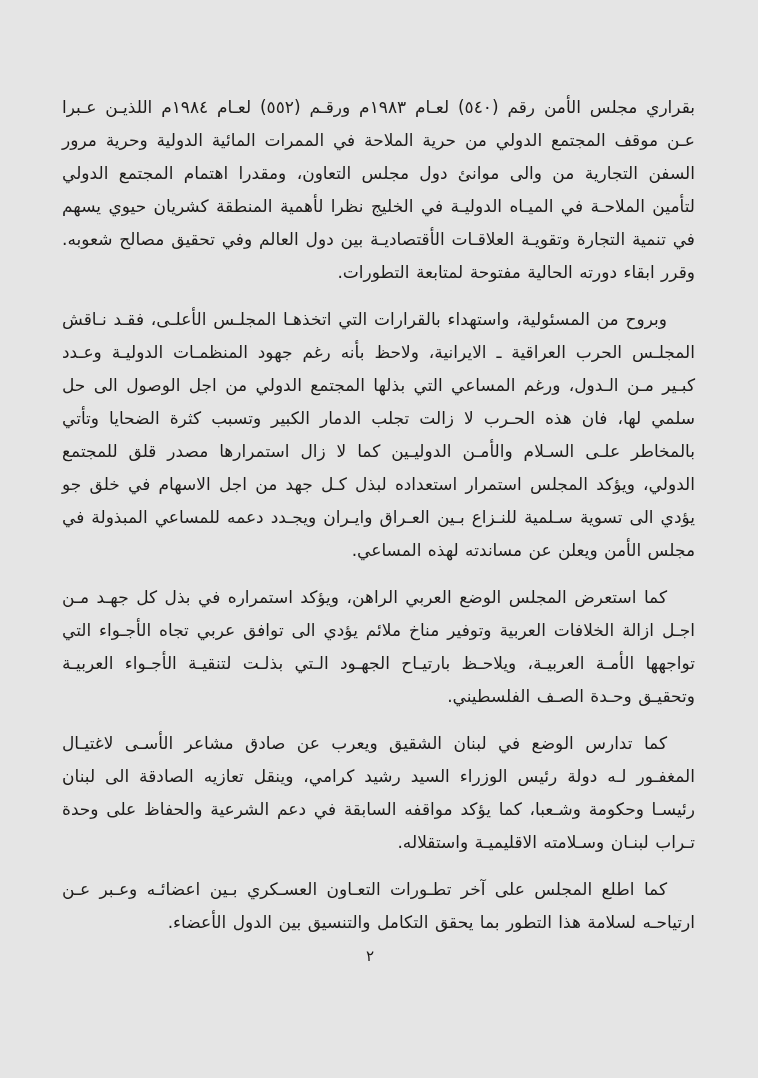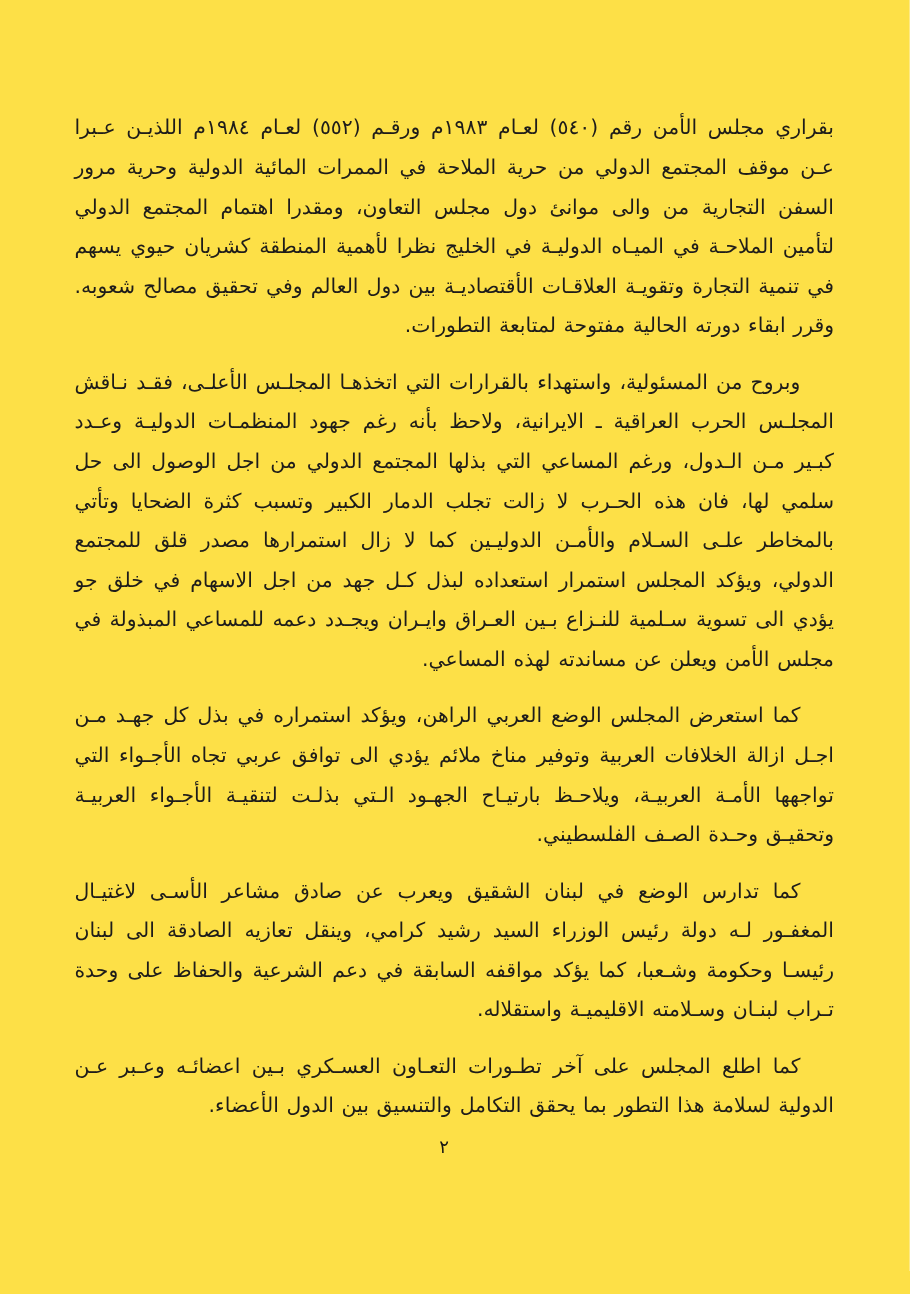--- a/index.html
+++ b/index.html
@@ -10,21 +10,21 @@
   body {
     width: 758px;
     height: 1078px;
     position: relative;
     overflow: hidden;
     font-family: "DejaVu Sans", sans-serif;
   }
   .page {
     position: absolute;
     inset: 0;
-    background: #fde047;
+    background: #e5e5e5;
     color: #1e1c1a;
   }
   .text-block {
     position: absolute;
     top: 91px;
     right: 63px;
     width: 633px;
     direction: rtl;
     text-align: justify;
     font-size: 17px;
@@ -58,18 +58,18 @@
 
   <main class="text-block" dir="rtl">
     <p class="para first">بقراري مجلس الأمن رقم (٥٤٠) لعـام ١٩٨٣م ورقـم (٥٥٢) لعـام ١٩٨٤م اللذيـن عـبرا عـن موقف المجتمع الدولي من حرية الملاحة في الممرات المائية الدولية وحرية مرور السفن التجارية من والى موانئ دول مجلس التعاون، ومقدرا اهتمام المجتمع الدولي لتأمين الملاحـة في الميـاه الدوليـة في الخليج نظرا لأهمية المنطقة كشريان حيوي يسهم في تنمية التجارة وتقويـة العلاقـات الأقتصاديـة بين دول العالم وفي تحقيق مصالح شعوبه. وقرر ابقاء دورته الحالية مفتوحة لمتابعة التطورات.</p>
 
     <p class="para">وبروح من المسئولية، واستهداء بالقرارات التي اتخذهـا المجلـس الأعلـى، فقـد نـاقش المجلـس الحرب العراقية ـ الايرانية، ولاحظ بأنه رغم جهود المنظمـات الدوليـة وعـدد كبـير مـن الـدول، ورغم المساعي التي بذلها المجتمع الدولي من اجل الوصول الى حل سلمي لها، فان هذه الحـرب لا زالت تجلب الدمار الكبير وتسبب كثرة الضحايا وتأتي بالمخاطر علـى السـلام والأمـن الدوليـين كما لا زال استمرارها مصدر قلق للمجتمع الدولي، ويؤكد المجلس استمرار استعداده لبذل كـل جهد من اجل الاسهام في خلق جو يؤدي الى تسوية سـلمية للنـزاع بـين العـراق وايـران ويجـدد دعمه للمساعي المبذولة في مجلس الأمن ويعلن عن مساندته لهذه المساعي.</p>
 
     <p class="para">كما استعرض المجلس الوضع العربي الراهن، ويؤكد استمراره في بذل كل جهـد مـن اجـل ازالة الخلافات العربية وتوفير مناخ ملائم يؤدي الى توافق عربي تجاه الأجـواء التي تواجهها الأمـة العربيـة، ويلاحـظ بارتيـاح الجهـود الـتي بذلـت لتنقيـة الأجـواء العربيـة وتحقيـق وحـدة الصـف الفلسطيني.</p>
 
     <p class="para">كما تدارس الوضع في لبنان الشقيق ويعرب عن صادق مشاعر الأسـى لاغتيـال المغفـور لـه دولة رئيس الوزراء السيد رشيد كرامي، وينقل تعازيه الصادقة الى لبنان رئيسـا وحكومة وشـعبا، كما يؤكد مواقفه السابقة في دعم الشرعية والحفاظ على وحدة تـراب لبنـان وسـلامته الاقليميـة واستقلاله.</p>
 
-    <p class="para">كما اطلع المجلس على آخر تطـورات التعـاون العسـكري بـين اعضائـه وعـبر عـن الدولية لسلامة هذا التطور بما يحقق التكامل والتنسيق بين الدول الأعضاء.</p>
+    <p class="para">كما اطلع المجلس على آخر تطـورات التعـاون العسـكري بـين اعضائـه وعـبر عـن ارتياحـه لسلامة هذا التطور بما يحقق التكامل والتنسيق بين الدول الأعضاء.</p>
   </main>
 
   <div class="page-number">٢</div>
 
 </div>
 
 </body></html>

